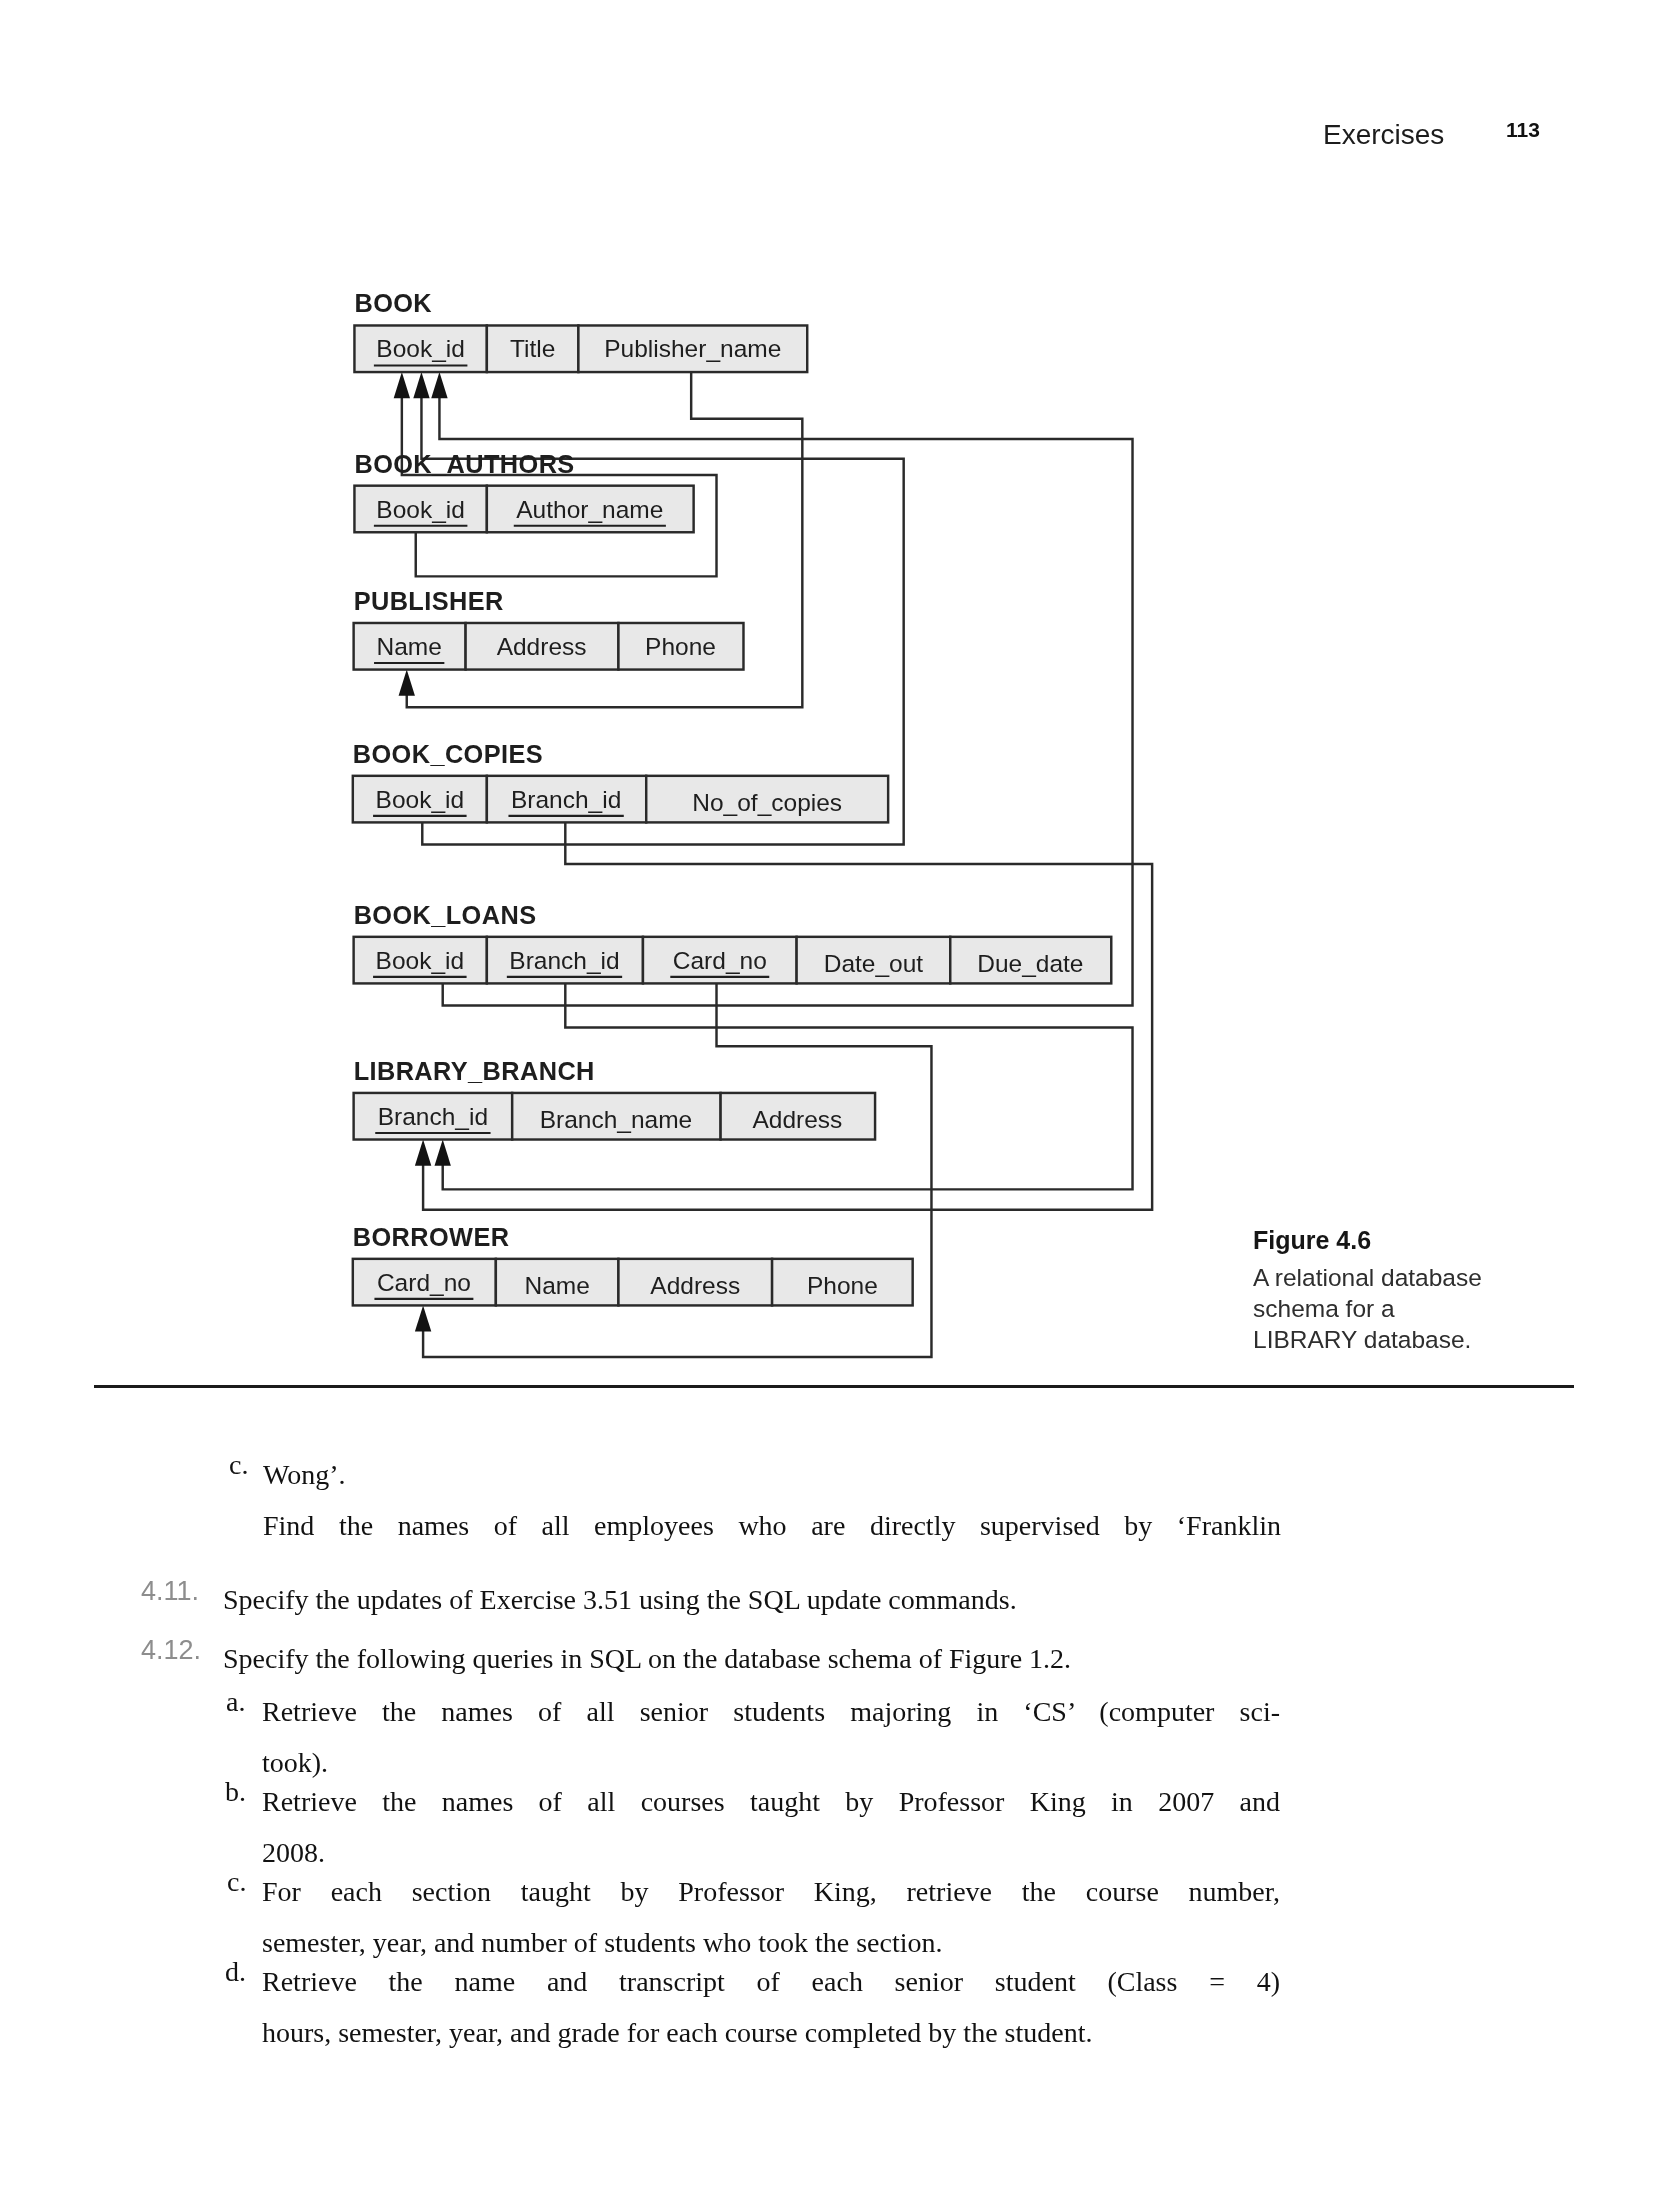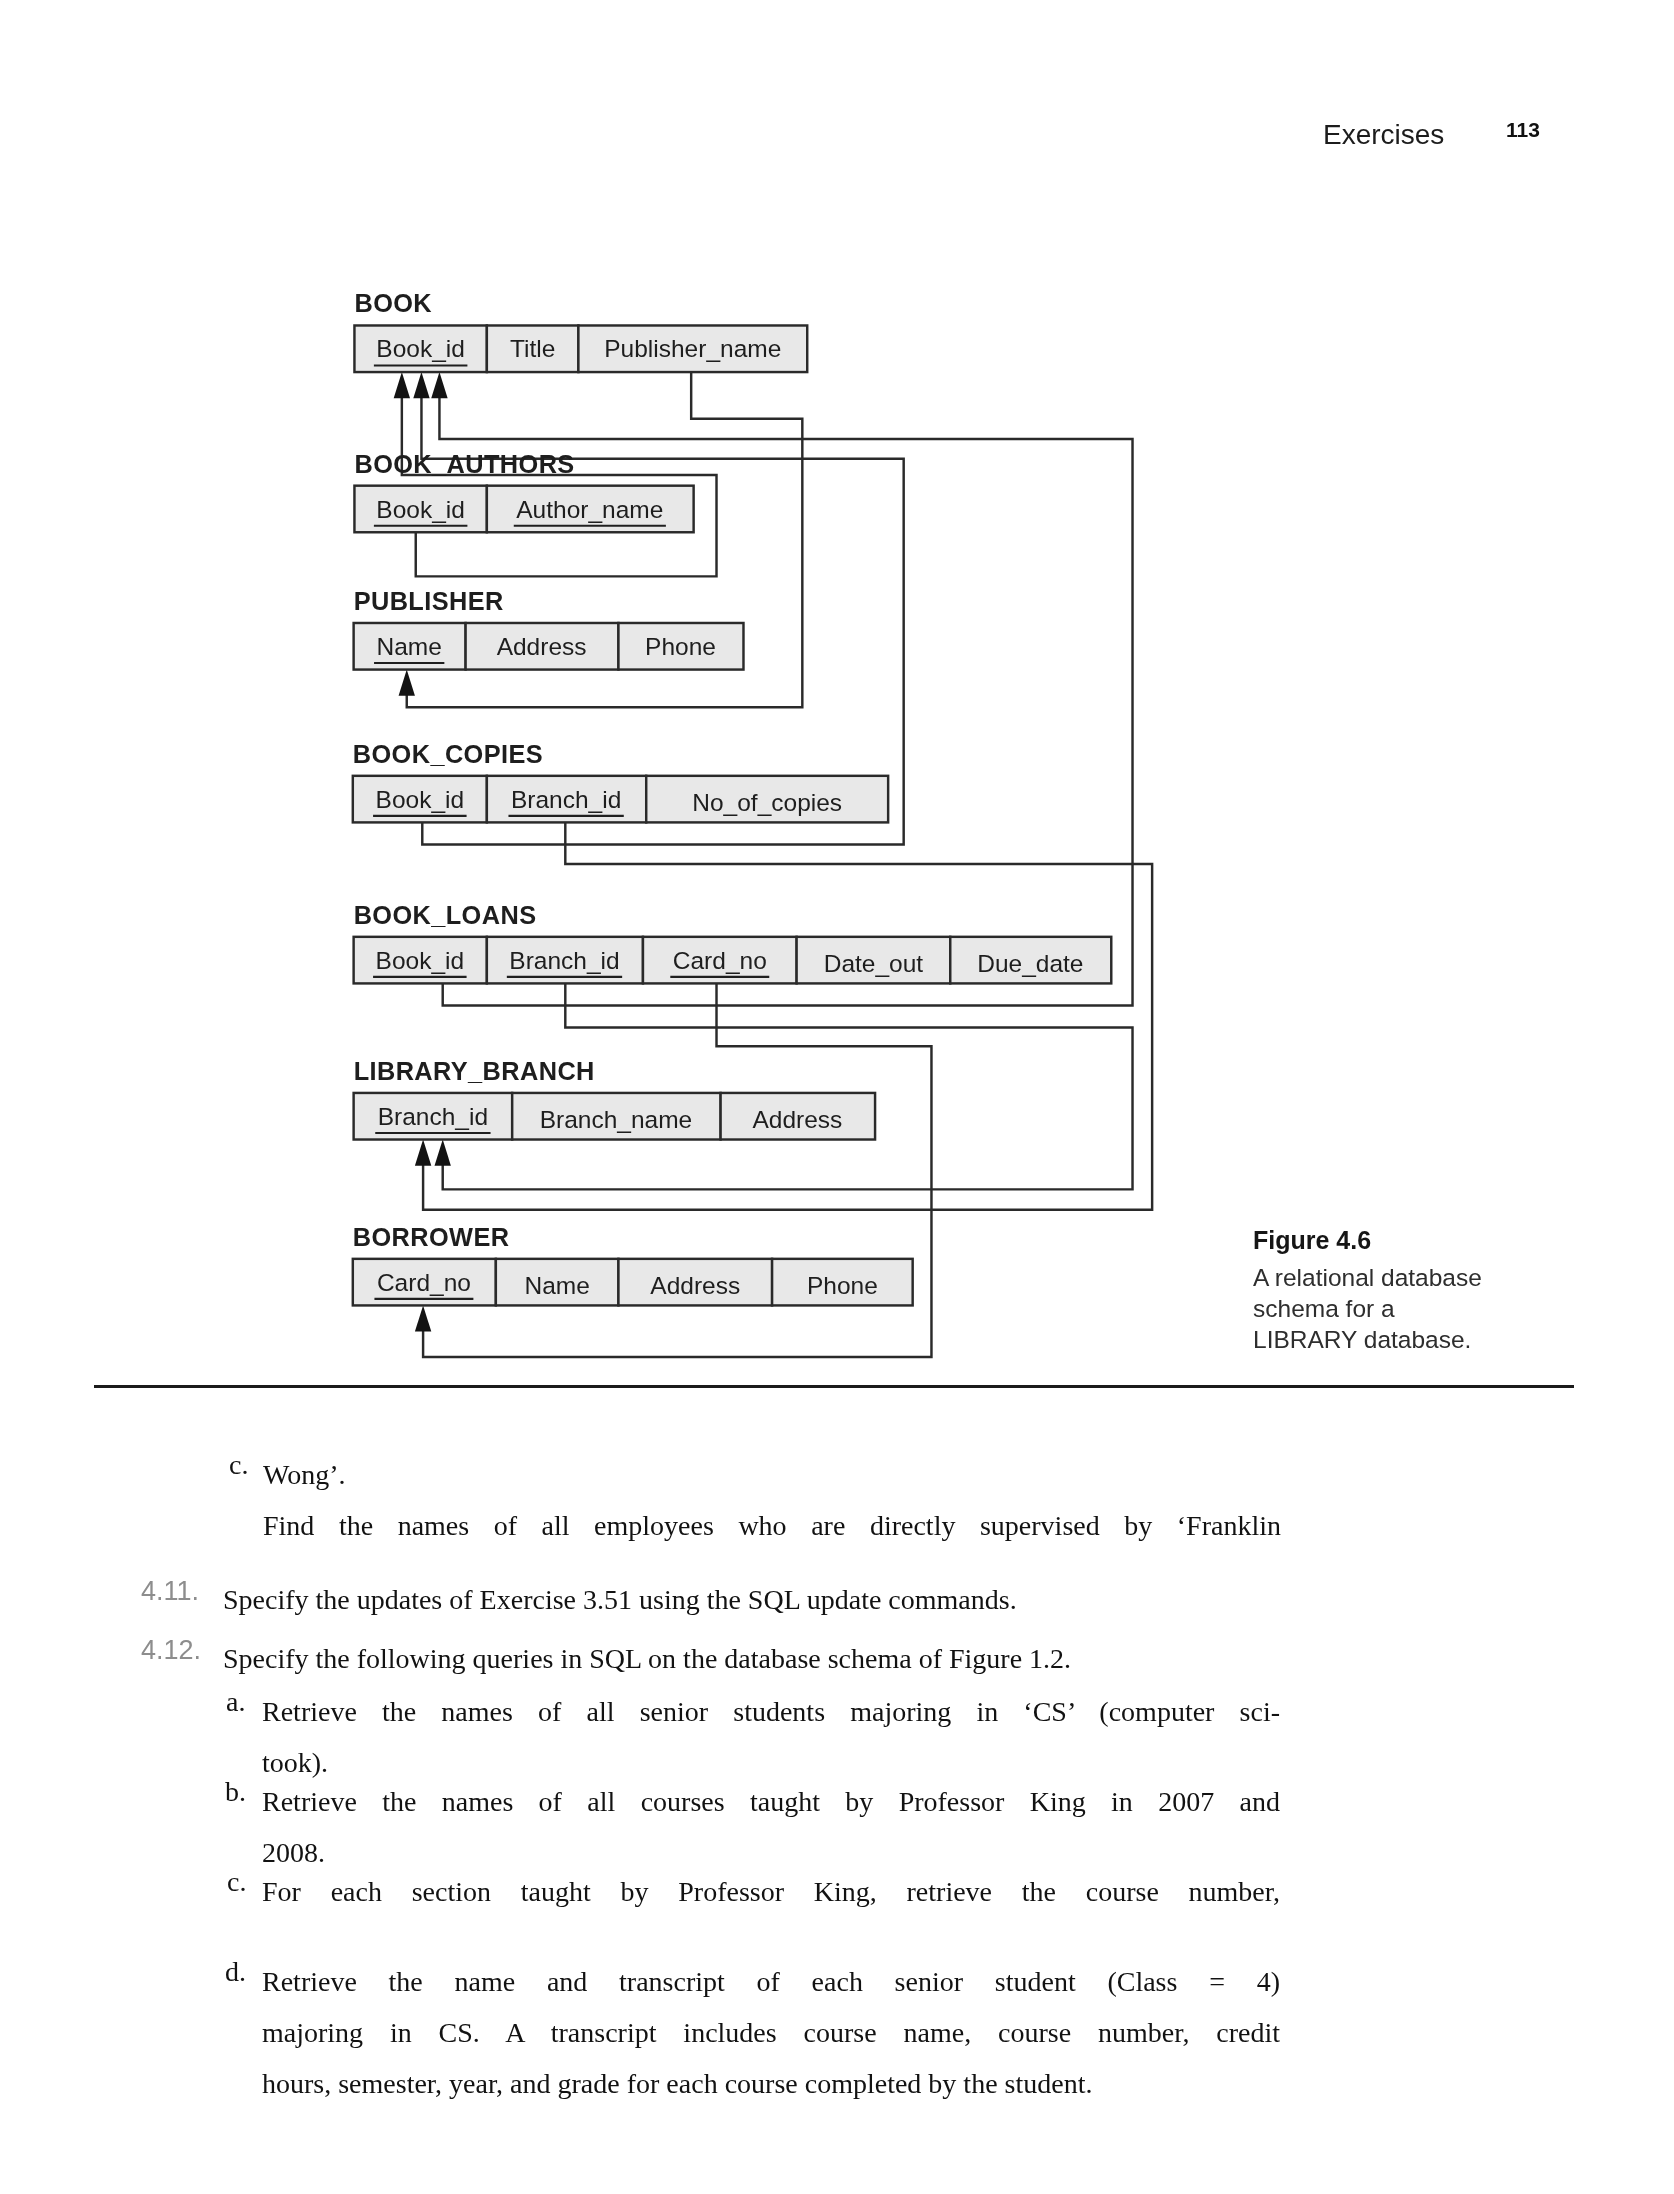--- a/index.html
+++ b/index.html
@@ -189,24 +189,24 @@
   <span class="ex-lines" style="left:262px;">
     <span class="ex-line j">Retrieve the names of all courses taught by Professor King in 2007 and</span>
     <span class="ex-line">2008.</span>
   </span>
 </div>
 
 <div class="ex-item" style="top:1866px;">
   <span class="ex-label letter" style="left:227px;">c.</span>
   <span class="ex-lines" style="left:262px;">
     <span class="ex-line j">For each section taught by Professor King, retrieve the course number,</span>
+    <span class="ex-line">semester, year, and number of students who took the section.</span>
   </span>
 </div>
 
 <div class="ex-item" style="top:1956px;">
   <span class="ex-label letter" style="left:225px;">d.</span>
   <span class="ex-lines" style="left:262px;">
     <span class="ex-line j">Retrieve the name and transcript of each senior student (Class = 4)</span>
-    <span class="ex-line j">majoring in CS. A transcript includes course name, course number, credit</span>
     <span class="ex-line">hours, semester, year, and grade for each course completed by the student.</span>
   </span>
 </div>
 
 
 </body></html>

